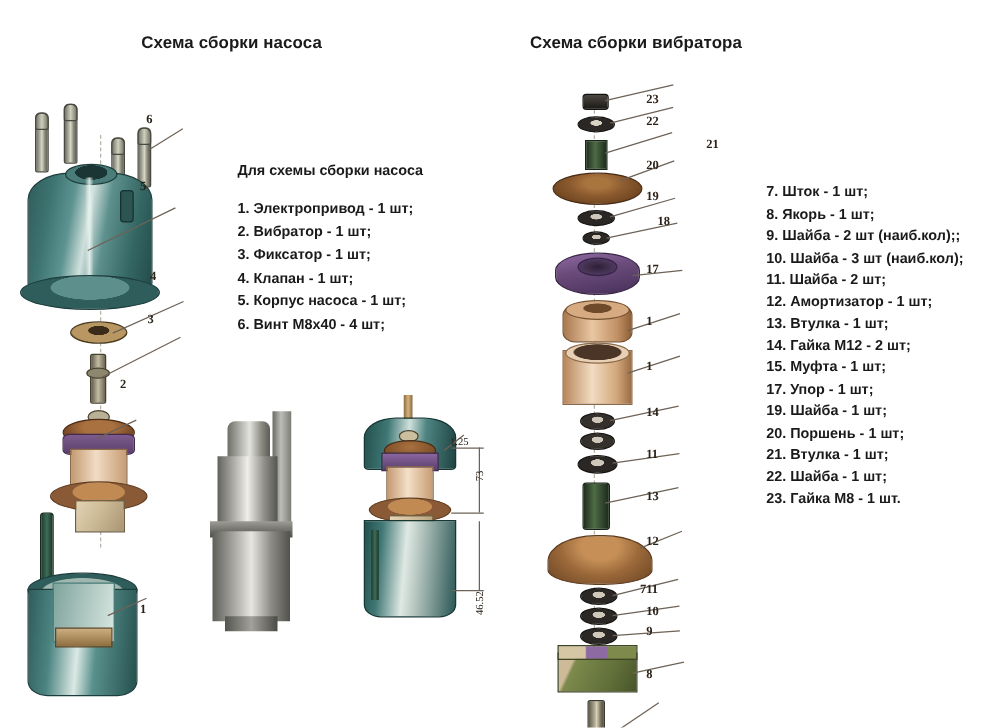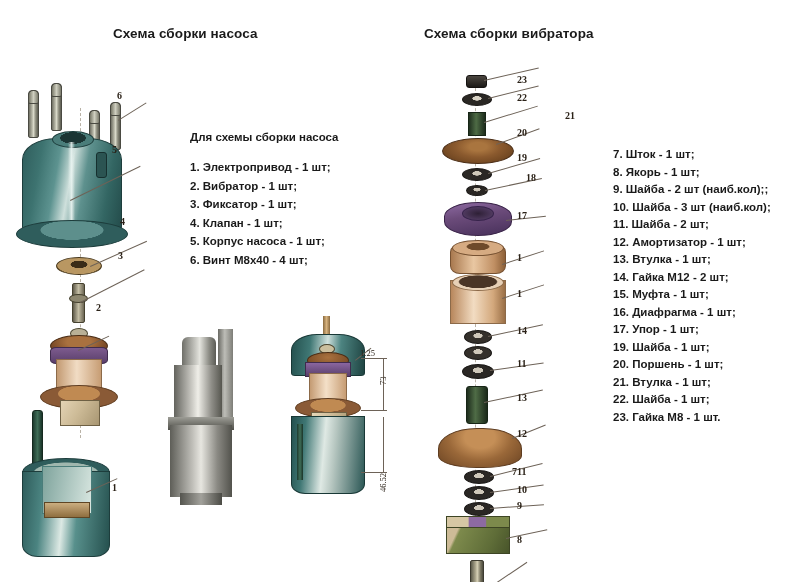--- a/index.html
+++ b/index.html
@@ -414,21 +414,20 @@
   <div class="legend" id="legend-vibrator">
     <div class="legend-item">7. Шток - 1 шт;</div>
     <div class="legend-item">8. Якорь - 1 шт;</div>
     <div class="legend-item">9. Шайба - 2 шт (наиб.кол);;</div>
     <div class="legend-item">10. Шайба - 3 шт (наиб.кол);</div>
     <div class="legend-item">11. Шайба - 2 шт;</div>
     <div class="legend-item">12. Амортизатор - 1 шт;</div>
     <div class="legend-item">13. Втулка - 1 шт;</div>
     <div class="legend-item">14. Гайка М12 - 2 шт;</div>
     <div class="legend-item">15. Муфта - 1 шт;</div>
-    <div class="legend-item">16. Диафрагма - 1 шт;</div>
     <div class="legend-item">17. Упор - 1 шт;</div>
     <div class="legend-item">19. Шайба - 1 шт;</div>
     <div class="legend-item">20. Поршень - 1 шт;</div>
     <div class="legend-item">21. Втулка - 1 шт;</div>
     <div class="legend-item">22. Шайба - 1 шт;</div>
     <div class="legend-item">23. Гайка М8 - 1 шт.</div>
   </div>
 
 </div>
 

